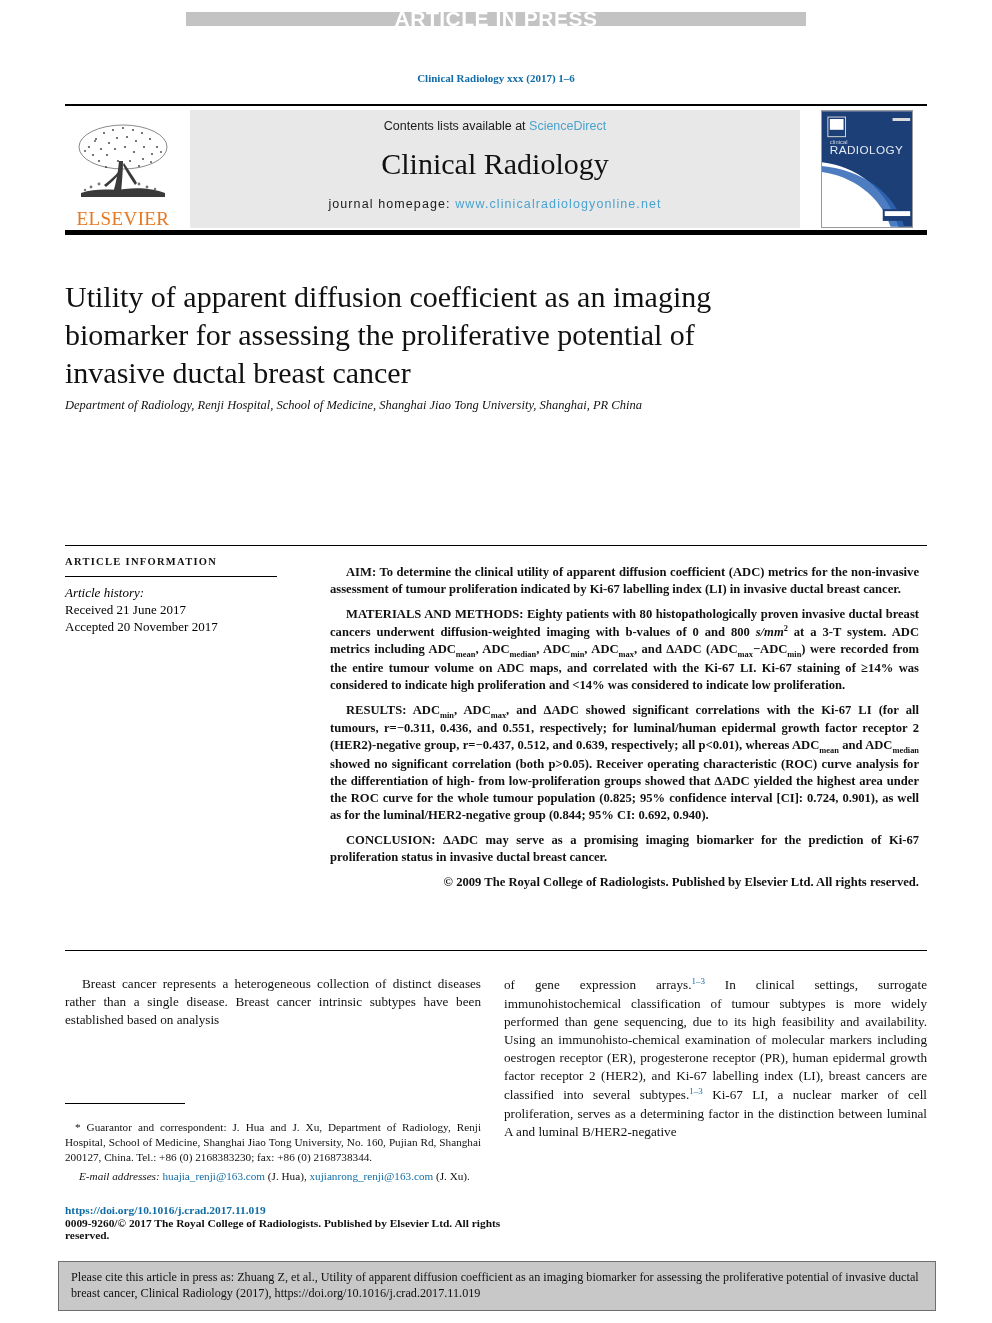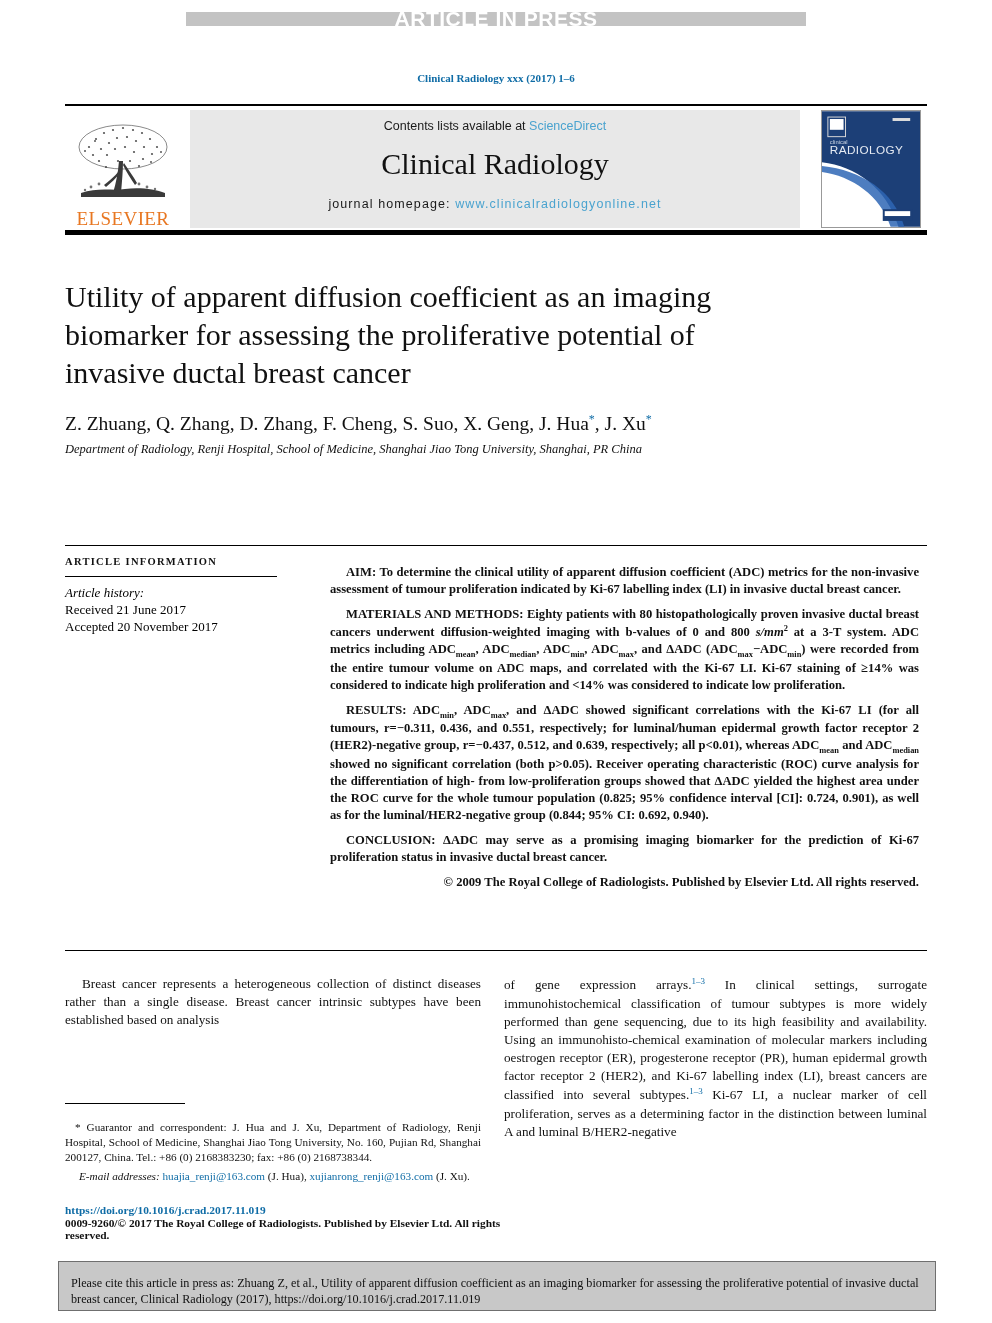--- a/index.html
+++ b/index.html
@@ -86,21 +86,21 @@
   }
   .homepage-line {
     margin-top: 16px;
     font-family: "Liberation Sans", sans-serif;
     font-size: 12.5px;
     letter-spacing: 1.1px;
     color: #1a1a1a;
   }
   .homepage-line .url { color: #4aa3cf; }
   .cover-thumb {
-    position: absolute; left: 756px; top: 6px; width: 100px; height: 118px;
+    position: absolute; left: 756px; top: 6px; width: 92px; height: 118px;
     border: 1px solid #999;
     background: #ffffff;
     overflow: hidden;
   }
 
   
   .title-block { position: absolute; left: 65px; top: 278px; width: 862px; }
   .art-title {
     font-family: "Liberation Serif", serif;
     font-size: 30px;
@@ -219,21 +219,21 @@
     font-weight: bold;
     color: #111;
     margin-top: 1px;
   }
 
   
   .cite-box {
     position: absolute; left: 58px; top: 1261px; width: 878px; height: 50px;
     background: #c8c8c8;
     border: 1px solid #6f6f6f;
-    padding: 13px 12px 0 12px;
+    padding: 7px 12px 0 12px;
   }
   .cite-text {
     font-family: "Liberation Serif", serif;
     font-size: 12.2px;
     line-height: 1.34;
     color: #111;
   }
 </style>
 </head>
 <body>
@@ -324,23 +324,20 @@
       <rect x="64" y="102" width="26" height="5" fill="#ffffff"></rect>
       <rect x="72" y="7" width="18" height="3" fill="#dddddd"></rect>
     </svg>
   </div>
 
   <div class="rule-bottom"></div>
 </div>
 
 <div class="title-block">
   <h1 class="art-title">Utility of apparent diffusion coefficient as an imaging biomarker for assessing the proliferative potential of invasive ductal breast cancer</h1>
-  <div class="authors">
-    <span>Z. Zhuang, Q. Zhang, D. Zhang, F. Cheng, S. Suo, X. Geng, J. Hua<sup>*</sup>, J. Xu<sup>*</sup></span>
-  </div>
   <div class="affiliation">Department of Radiology, Renji Hospital, School of Medicine, Shanghai Jiao Tong University, Shanghai, PR China</div>
 </div>
 <div class="rule-thin" style="top:545px"></div>
 
 <div class="info-col">
   <div class="info-head">ARTICLE INFORMATION</div>
   <div class="info-rule"></div>
   <div class="info-hist-label">Article history:</div>
   <div class="info-hist-line">Received 21 June 2017</div>
   <div class="info-hist-line">Accepted 20 November 2017</div>

